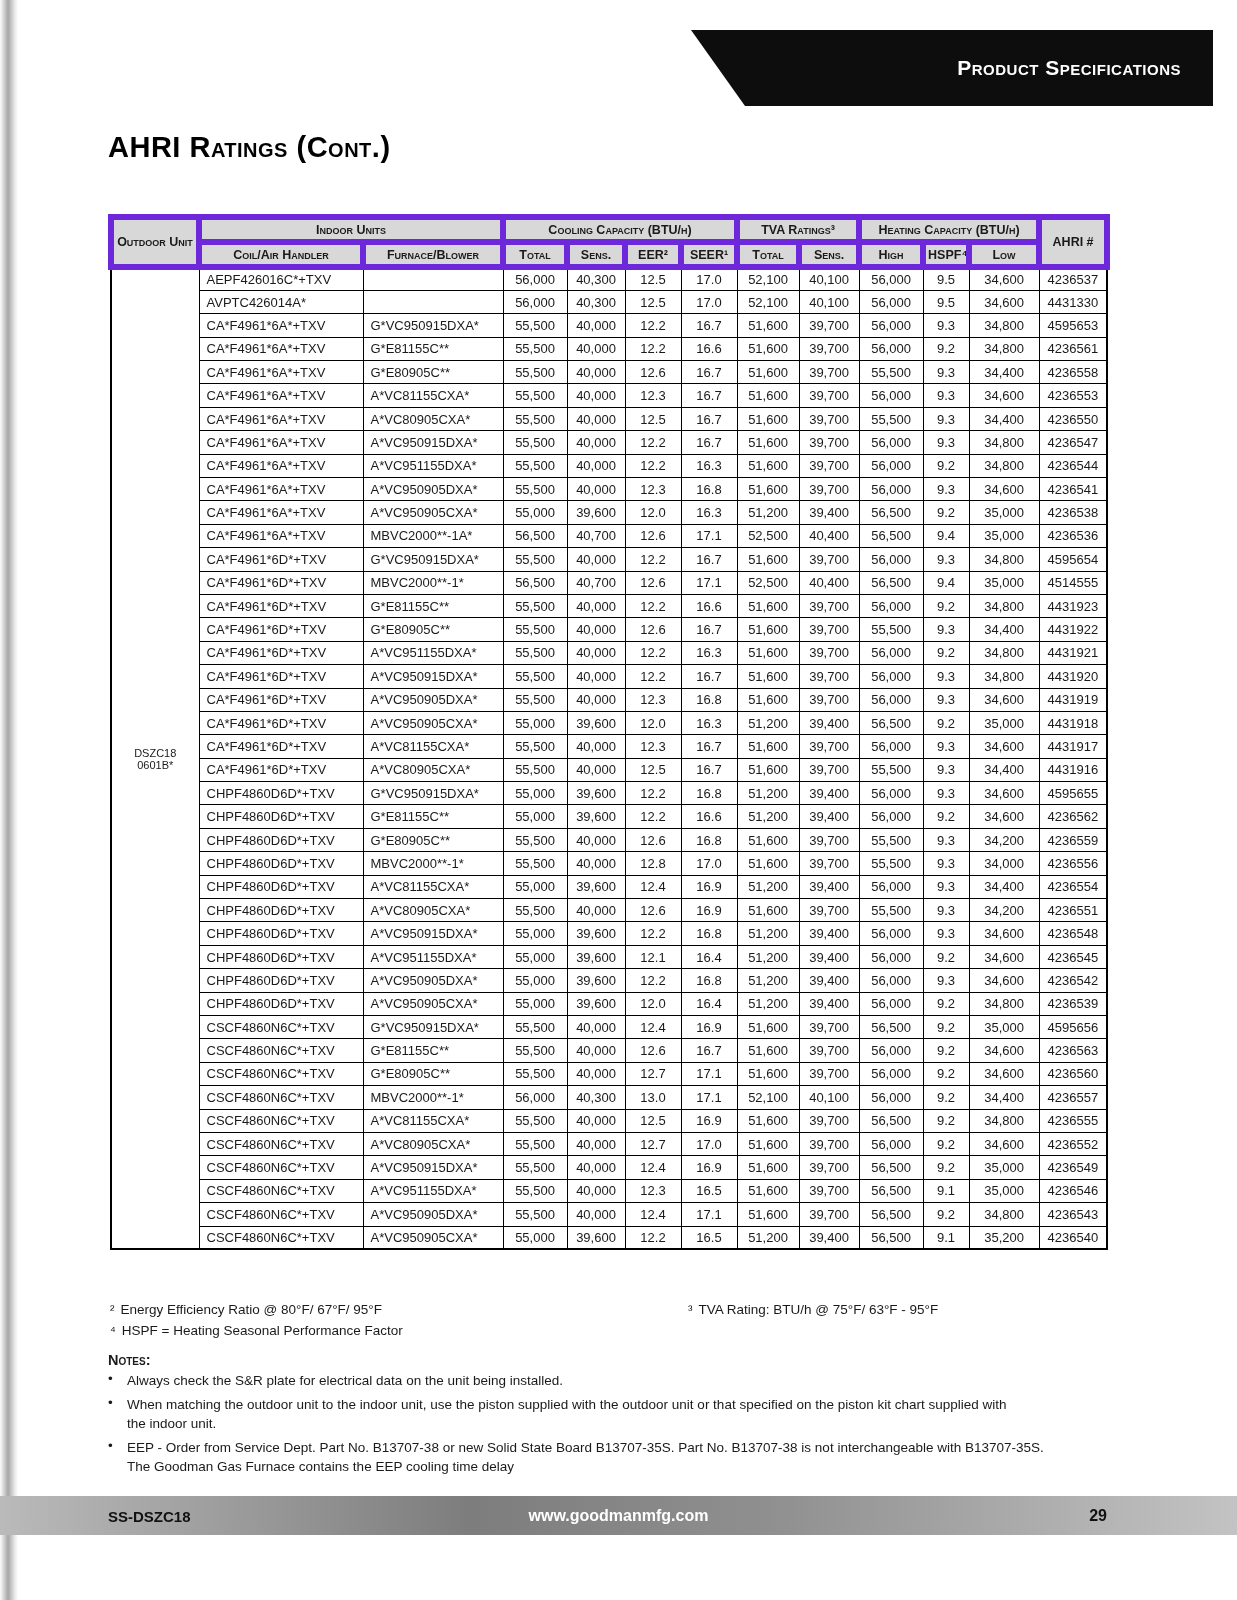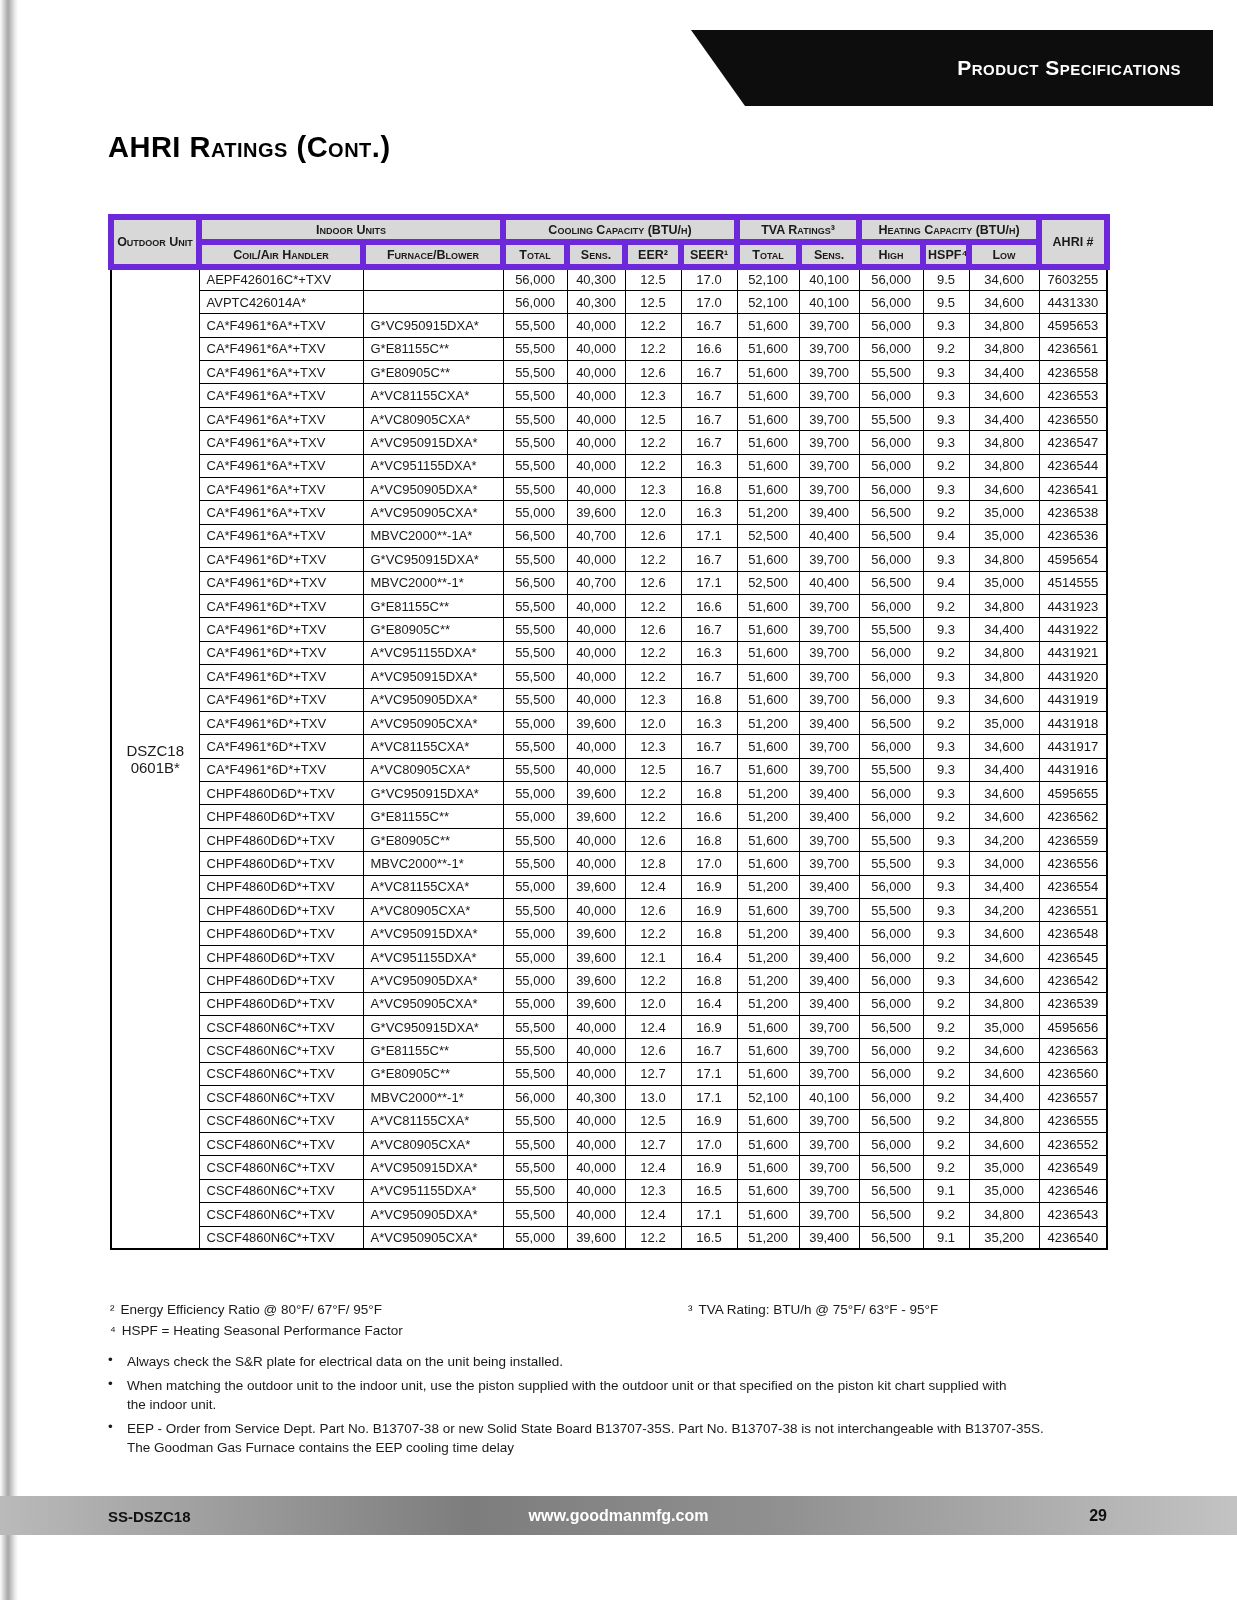--- a/index.html
+++ b/index.html
@@ -30,21 +30,21 @@
   }
   table.ratings th{
     background:#d8d8d8; font-variant:small-caps; font-weight:700; font-size:12.5px;
     border:6px solid #6d28d9; height:25px; padding:0 2px; text-align:center; white-space:nowrap; overflow:hidden;
   }
   table.ratings td{
     border:1px solid #000; font-size:13px; height:23.4px; padding:0 3px;
     text-align:center; white-space:nowrap; overflow:hidden; background:#fff;
   }
   table.ratings td.left{ text-align:left; padding-left:7px; }
-  table.ratings td.outdoor-cell{ text-align:center; font-size:15px; background:#fff; }
+  table.ratings td.outdoor-cell{ text-align:center; font-size:11px; background:#fff; }
   .footnotes{
     position:absolute; left:110px; top:1302px; width:1004px;
     display:grid; grid-template-columns:578px 1fr; row-gap:6px; font-size:13.5px;
   }
   .fn-marker{ margin-right:6px; }
   .notes{ position:absolute; left:108px; top:1352px; width:1018px; font-size:13.5px; }
   .notes-label{ font-variant:small-caps; font-weight:700; font-size:14.5px; margin-bottom:3px; }
   .note{ display:flex; gap:11px; margin-bottom:4px; }
   .note-bullet{ width:8px; }
   .note-text{ white-space:pre-wrap; line-height:1.45; }
@@ -117,21 +117,21 @@
           <td class="left"></td>
           <td>56,000</td>
           <td>40,300</td>
           <td>12.5</td>
           <td>17.0</td>
           <td>52,100</td>
           <td>40,100</td>
           <td>56,000</td>
           <td>9.5</td>
           <td>34,600</td>
-          <td>7603255</td>
+          <td>4236537</td>
         </tr>
         <tr>
           <td class="left">AVPTC426014A*</td>
           <td class="left"></td>
           <td>56,000</td>
           <td>40,300</td>
           <td>12.5</td>
           <td>17.0</td>
           <td>52,100</td>
           <td>40,100</td>
@@ -710,20 +710,21 @@
   </div>
   <div class="fn">
     <span class="fn-marker">³</span><span>TVA Rating: BTU/h @ 75°F/ 63°F - 95°F</span>
   </div>
   <div class="fn">
     <span class="fn-marker">⁴</span><span>HSPF = Heating Seasonal Performance Factor</span>
   </div>
 </div>
 
 <div class="notes">
+  <div class="notes-label">Notes:</div>
   <div class="note">
     <span class="note-bullet">•</span>
     <span class="note-text">Always check the S&amp;R plate for electrical data on the unit being installed.</span>
   </div>
   <div class="note">
     <span class="note-bullet">•</span>
     <span class="note-text">When matching the outdoor unit to the indoor unit, use the piston supplied with the outdoor unit or that specified on the piston kit chart supplied with
 the indoor unit.</span>
   </div>
   <div class="note">

